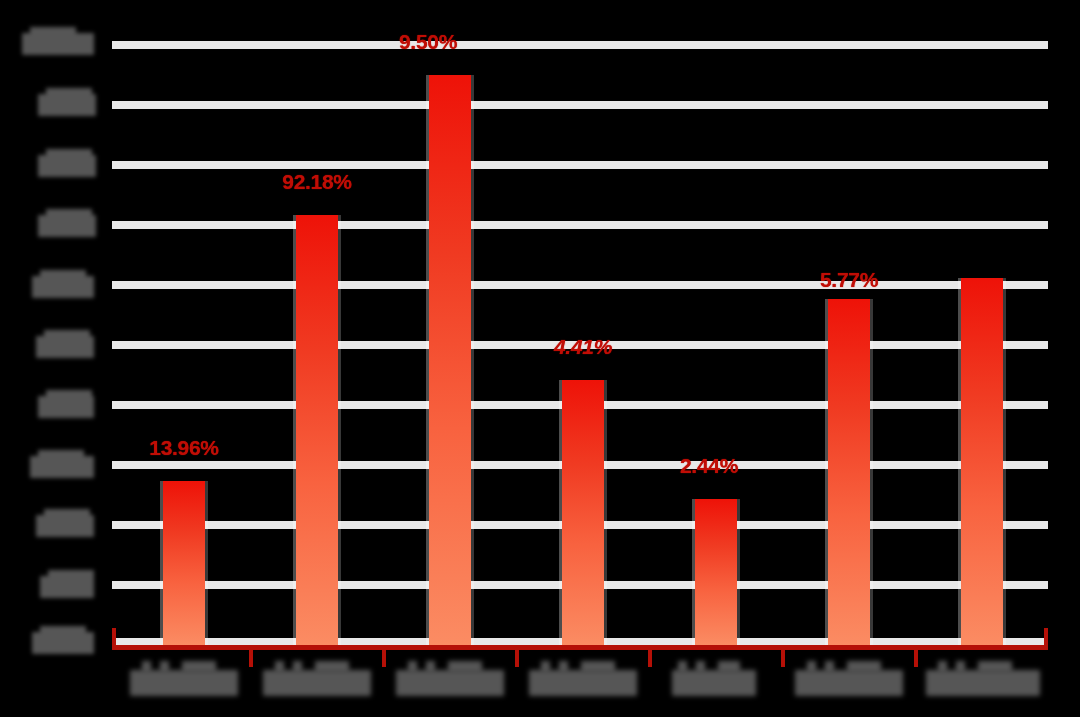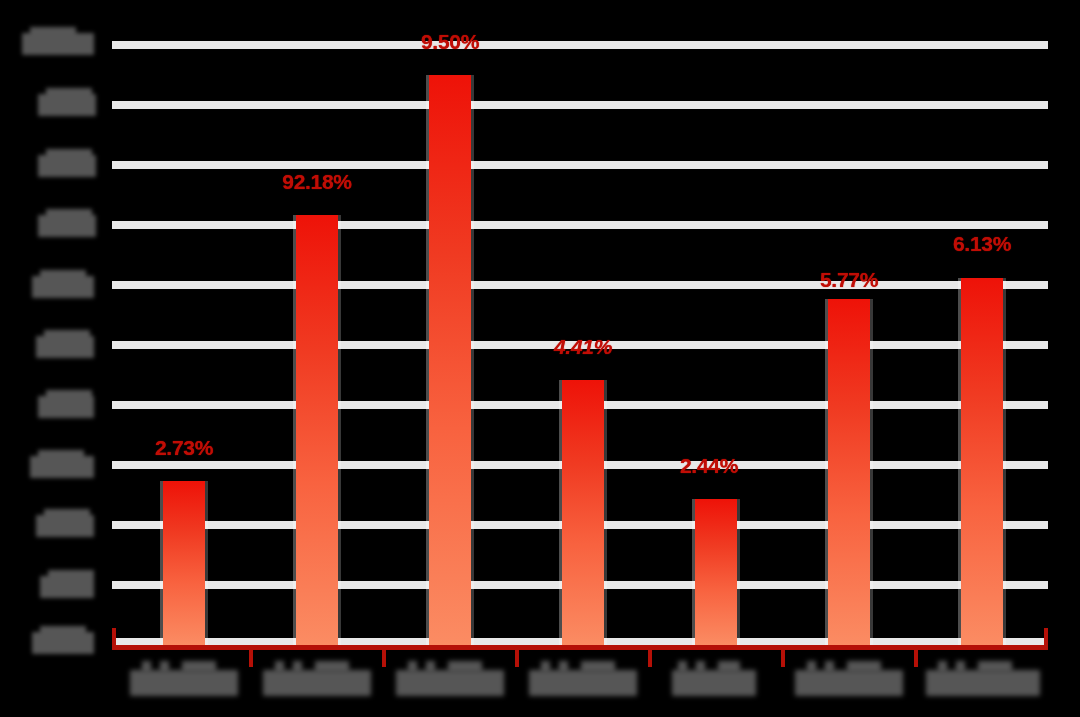--- a/index.html
+++ b/index.html
@@ -173,27 +173,26 @@
   <div class="ytick" style="left:32px; top:632px; width:62px;"></div>
 
   <div class="bar" style="left:163px; top:481px; height:164px;"></div>
   <div class="bar" style="left:296px; top:215px; height:430px;"></div>
   <div class="bar" style="left:429px; top:75px;  height:570px;"></div>
   <div class="bar" style="left:562px; top:380px; height:265px;"></div>
   <div class="bar" style="left:695px; top:499px; height:146px;"></div>
   <div class="bar" style="left:828px; top:299px; height:346px;"></div>
   <div class="bar" style="left:961px; top:278px; height:367px;"></div>
 
-  <div class="data-label" style="left:119px; top:436px;">2.73%</div>
+  <div class="data-label" style="left:119px; top:436px;">13.96%</div>
   <div class="data-label" style="left:252px; top:170px;">92.18%</div>
-  <div class="data-label" style="left:385px; top:30px;">9.50%</div>
+  <div class="data-label" style="left:363px; top:30px;">9.50%</div>
   <div class="data-label" style="left:518px; top:335px;font-style:italic;">4.41%</div>
   <div class="data-label" style="left:644px; top:454px;text-align:center;">2.44%</div>
   <div class="data-label" style="left:784px; top:268px;">5.77%</div>
-  <div class="data-label" style="left:917px; top:232px;">6.13%</div>
 
   <div class="axis-line"></div>
   <div class="axis-cap" style="left:112px;"></div>
   <div class="axis-tick" style="left:249px;"></div>
   <div class="axis-tick" style="left:382px;"></div>
   <div class="axis-tick" style="left:515px;"></div>
   <div class="axis-tick" style="left:648px;"></div>
   <div class="axis-tick" style="left:781px;"></div>
   <div class="axis-tick" style="left:914px;"></div>
   <div class="axis-cap" style="left:1044px;"></div>

